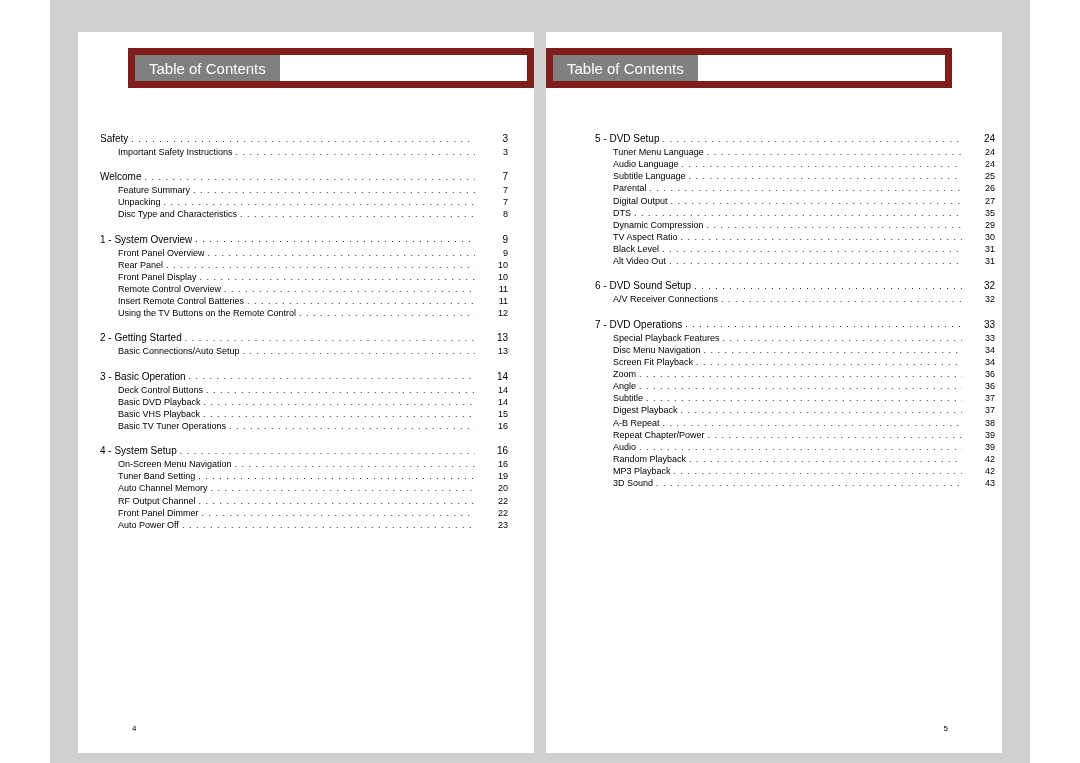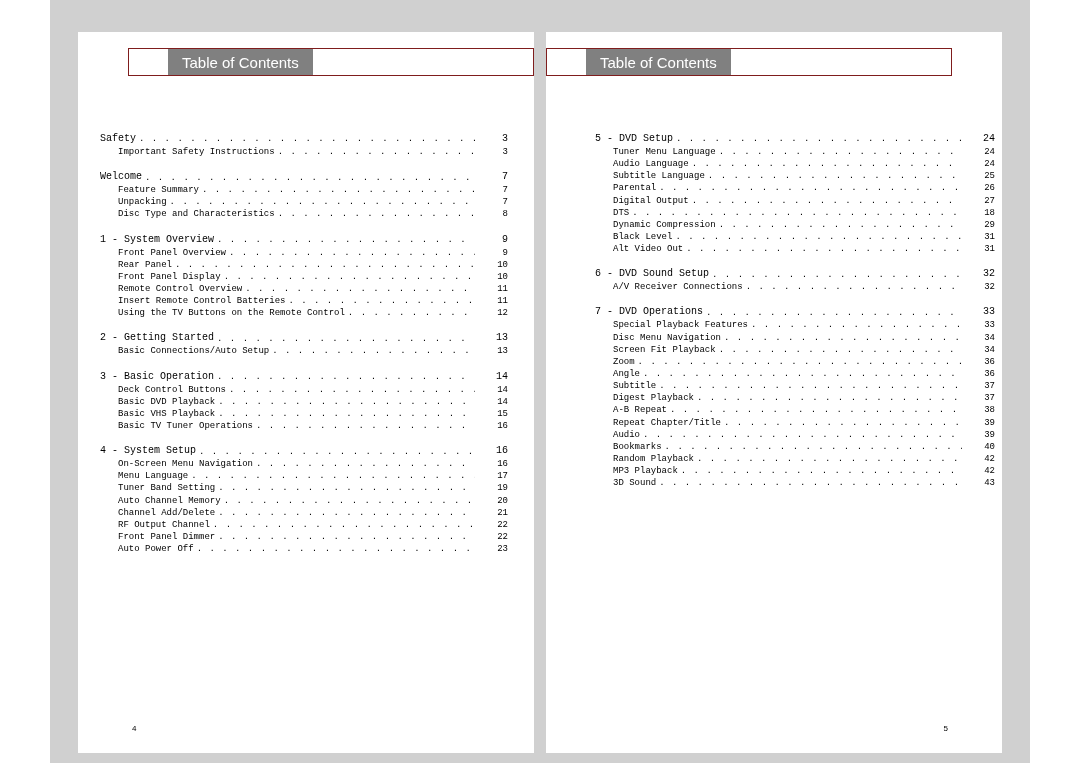--- a/index.html
+++ b/index.html
@@ -48,26 +48,25 @@
   top: 32px;
   bottom: 10px;
   background: #fff;
 }
 .page:last-child .paper {
   left: 6px;
   right: 78px;
 }
 .header-bar {
   position: absolute;
-  border: 1px solid #7f1d1d;
+  border: 7px solid #7f1d1d;
   height: 26px;
   display: flex;
   align-items: flex-start;
   z-index: 2;
-  padding-left: 39px;
 }
 .page:first-child .header-bar {
   left: 128px;
   right: 6px;
   top: 48px;
 }
 .page:last-child .header-bar {
   left: 6px;
   right: 128px;
   top: 48px;
@@ -94,23 +93,22 @@
 }
 .page:last-child .content {
   left: 55px;
   right: 85px;
 }
 .section {
   margin-bottom: 12px;
 }
 .main-row, .sub-row {
   display: flex;
-  align-items: flex-end;
+  align-items: center;
   line-height: 1.4;
-  font-family: Liberation Mono, monospace;
 }
 .main-row .label {
   flex: 0 0 auto;
   font-size: 10px;
 }
 .sub-row {
   margin-left: 18px;
   font-size: 9px;
   line-height: 1.35;
 }
@@ -275,38 +273,28 @@
             <span class="label">4 - System Setup</span>
             <span class="leader"></span>
             <span class="pgnum">16</span>
           </div>
           <div class="sub-row">
             <span class="label">On-Screen Menu Navigation</span>
             <span class="leader"></span>
             <span class="pgnum">16</span>
           </div>
           <div class="sub-row">
-            <span class="label">Menu Language</span>
-            <span class="leader"></span>
-            <span class="pgnum">17</span>
-          </div>
-          <div class="sub-row">
             <span class="label">Tuner Band Setting</span>
             <span class="leader"></span>
             <span class="pgnum">19</span>
           </div>
           <div class="sub-row">
             <span class="label">Auto Channel Memory</span>
             <span class="leader"></span>
             <span class="pgnum">20</span>
-          </div>
-          <div class="sub-row">
-            <span class="label">Channel Add/Delete</span>
-            <span class="leader"></span>
-            <span class="pgnum">21</span>
           </div>
           <div class="sub-row">
             <span class="label">RF Output Channel</span>
             <span class="leader"></span>
             <span class="pgnum">22</span>
           </div>
           <div class="sub-row">
             <span class="label">Front Panel Dimmer</span>
             <span class="leader"></span>
             <span class="pgnum">22</span>
@@ -354,28 +342,33 @@
             <span class="pgnum">26</span>
           </div>
           <div class="sub-row">
             <span class="label">Digital Output</span>
             <span class="leader"></span>
             <span class="pgnum">27</span>
           </div>
           <div class="sub-row">
             <span class="label">DTS</span>
             <span class="leader"></span>
-            <span class="pgnum">18</span>
+            <span class="pgnum">35</span>
           </div>
           <div class="sub-row">
             <span class="label">Dynamic Compression</span>
             <span class="leader"></span>
             <span class="pgnum">29</span>
           </div>
           <div class="sub-row">
+            <span class="label">TV Aspect Ratio</span>
+            <span class="leader"></span>
+            <span class="pgnum">30</span>
+          </div>
+          <div class="sub-row">
             <span class="label">Black Level</span>
             <span class="leader"></span>
             <span class="pgnum">31</span>
           </div>
           <div class="sub-row">
             <span class="label">Alt Video Out</span>
             <span class="leader"></span>
             <span class="pgnum">31</span>
           </div>
         </div>
@@ -431,33 +424,28 @@
             <span class="label">Digest Playback</span>
             <span class="leader"></span>
             <span class="pgnum">37</span>
           </div>
           <div class="sub-row">
             <span class="label">A-B Repeat</span>
             <span class="leader"></span>
             <span class="pgnum">38</span>
           </div>
           <div class="sub-row">
-            <span class="label">Repeat Chapter/Title</span>
+            <span class="label">Repeat Chapter/Power</span>
             <span class="leader"></span>
             <span class="pgnum">39</span>
           </div>
           <div class="sub-row">
             <span class="label">Audio</span>
             <span class="leader"></span>
             <span class="pgnum">39</span>
-          </div>
-          <div class="sub-row">
-            <span class="label">Bookmarks</span>
-            <span class="leader"></span>
-            <span class="pgnum">40</span>
           </div>
           <div class="sub-row">
             <span class="label">Random Playback</span>
             <span class="leader"></span>
             <span class="pgnum">42</span>
           </div>
           <div class="sub-row">
             <span class="label">MP3 Playback</span>
             <span class="leader"></span>
             <span class="pgnum">42</span>

